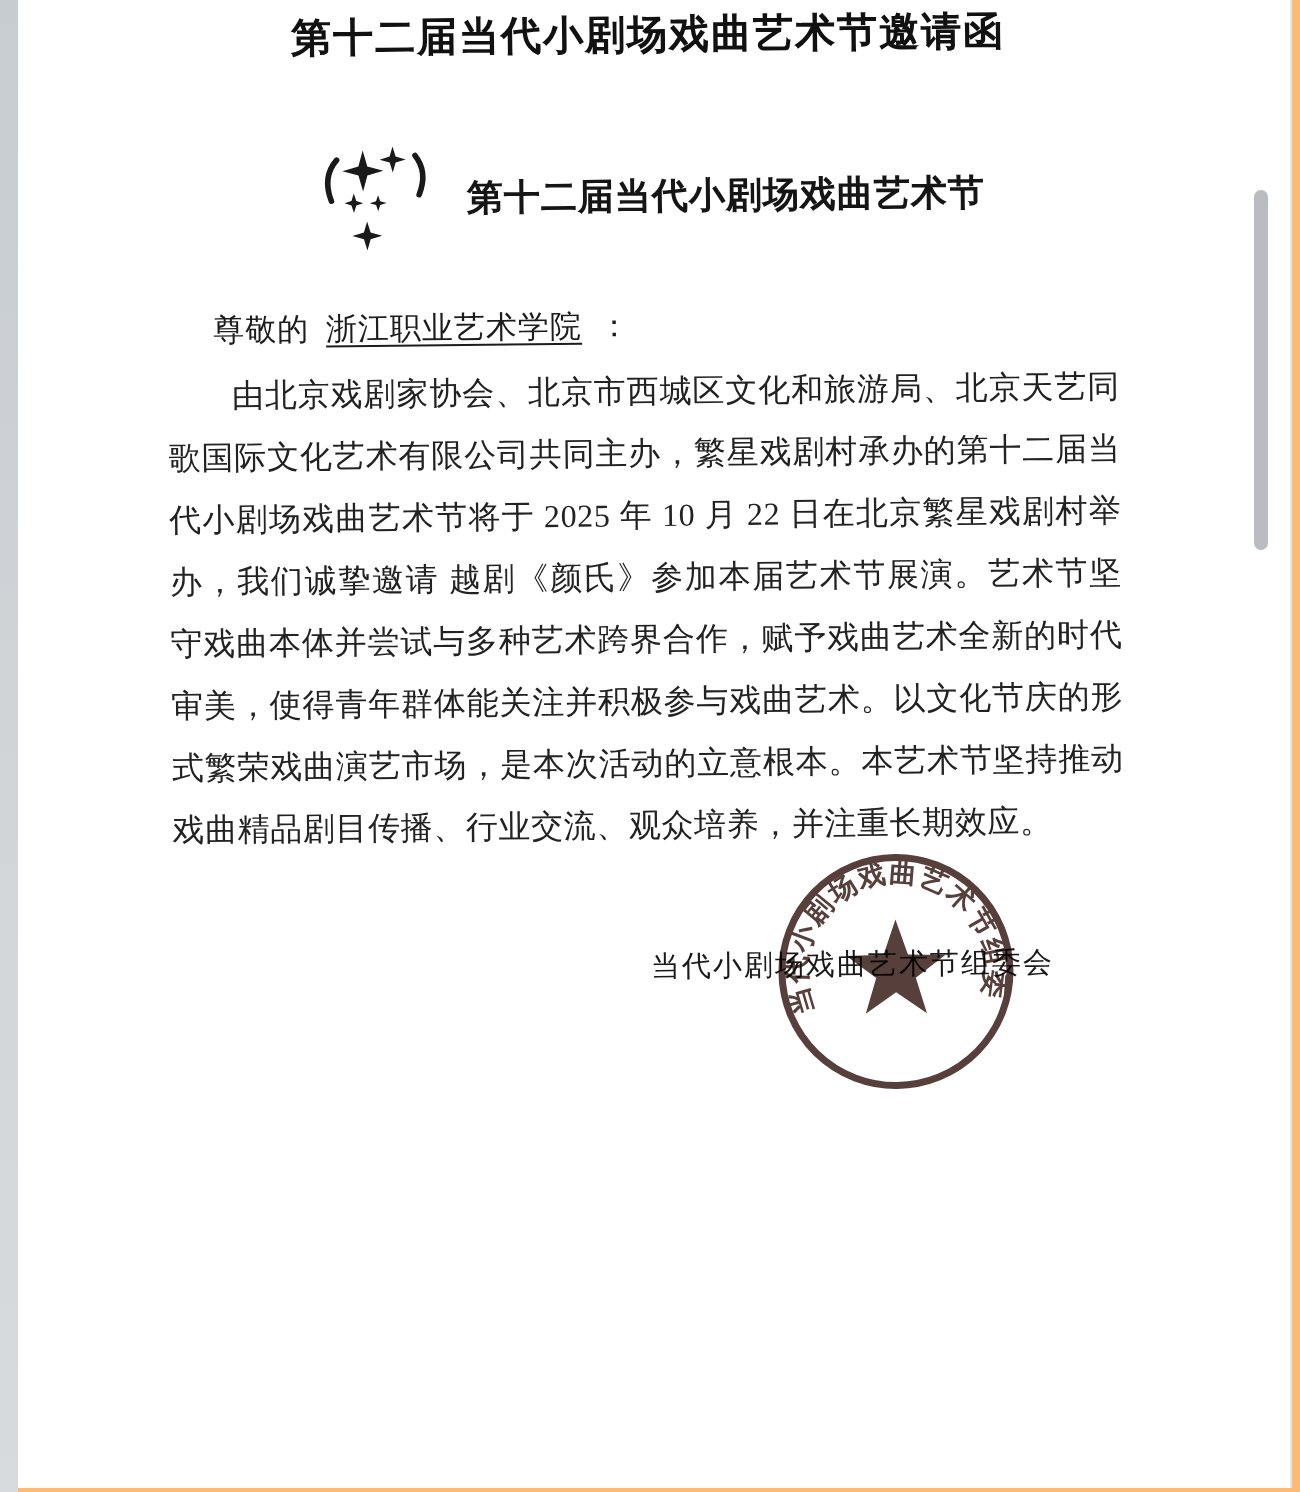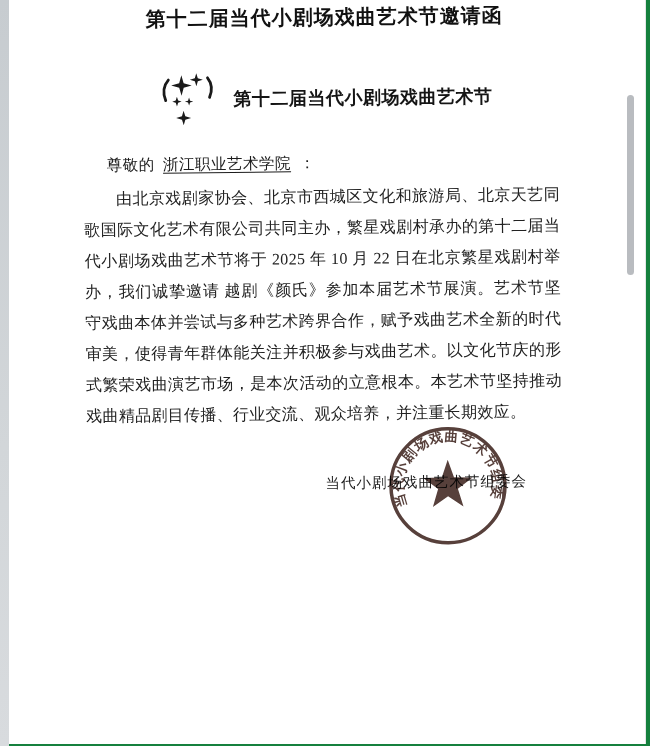--- a/index.html
+++ b/index.html
@@ -1,17 +1,17 @@
 <!DOCTYPE html>
 <html><head>
 <meta charset="utf-8">
 <style>
   html,body{margin:0;padding:0;}
   body{font-family:"Liberation Sans",sans-serif;}
-  .screen{position:relative;width:650px;height:746px;overflow:hidden;background:#15803d;}
+  .screen{position:relative;width:650px;height:746px;overflow:hidden;background:#fdba74;}
   .page{position:absolute;left:9px;top:0;right:4px;bottom:2px;background:#ffffff;
         border-right:1px solid #e4e6e8;}
   .content{position:absolute;left:0;top:0;right:0;bottom:0;
            transform:rotate(-0.6deg);transform-origin:50% 40%;
            color:#1c1c1c;}
   .doc-title{position:absolute;top:4px;left:0;width:100%;text-align:center;margin:0;
              font-family:"Liberation Serif",serif;font-size:20px;font-weight:bold;
              letter-spacing:1px;color:#111;}
   .logo{position:absolute;top:70px;left:0;width:100%;display:flex;justify-content:center;
         align-items:center;gap:10px;}

